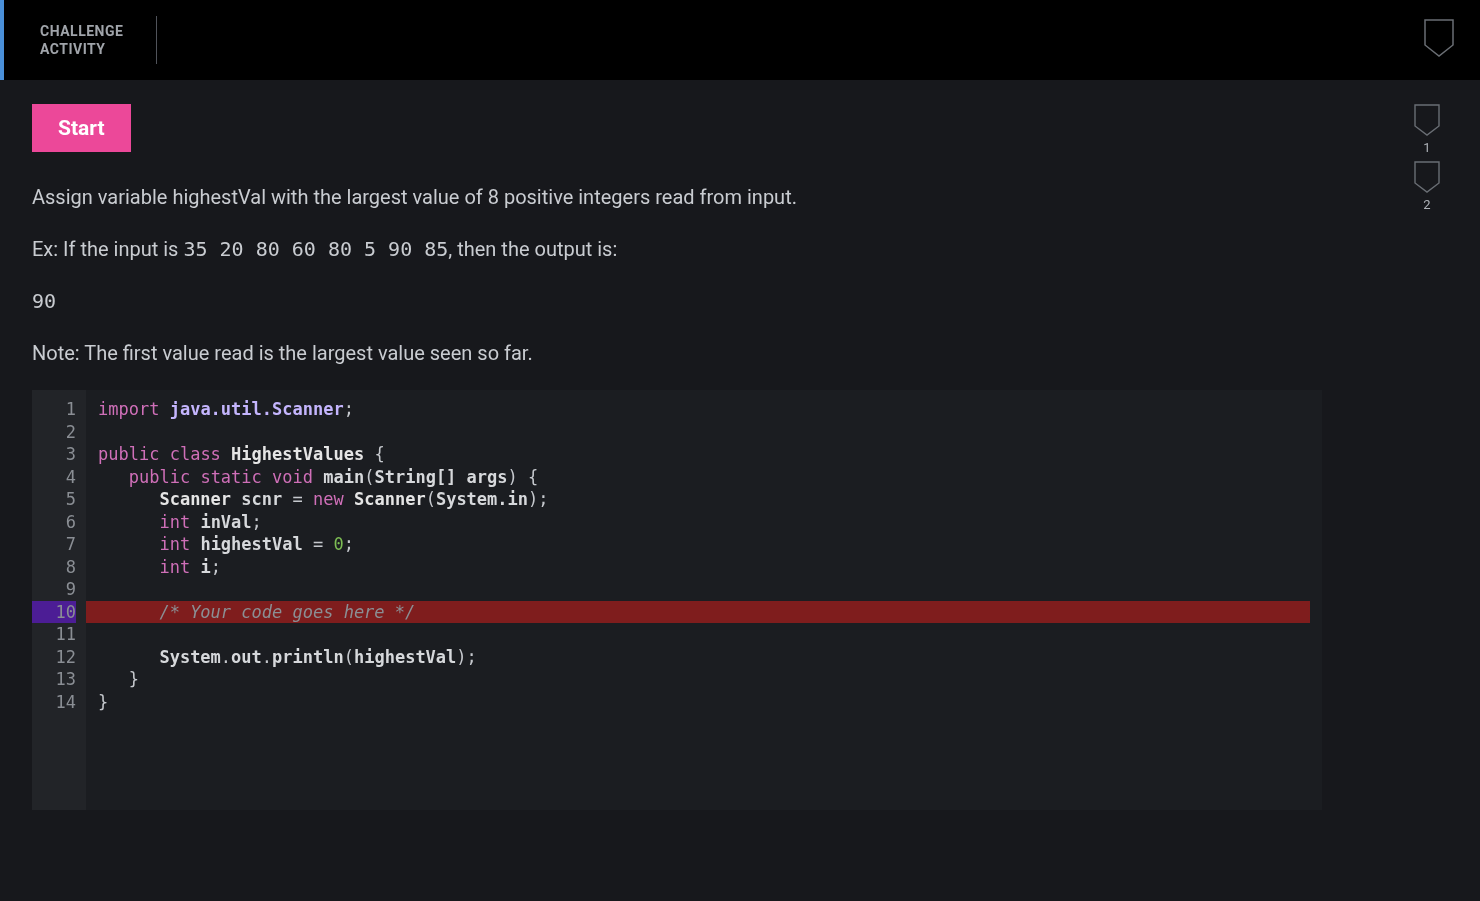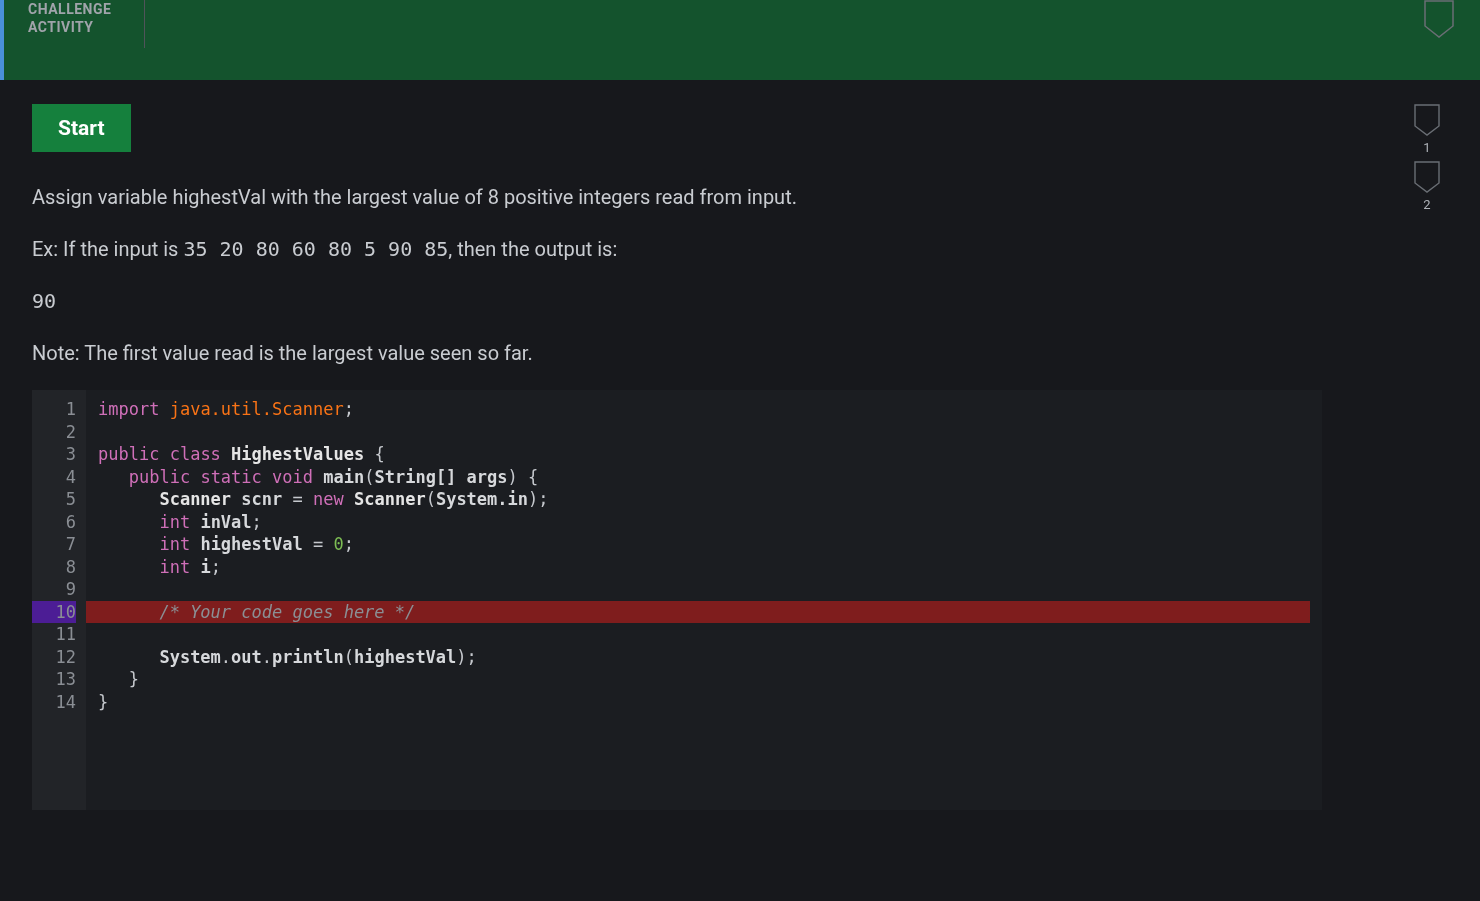--- a/index.html
+++ b/index.html
@@ -5,26 +5,26 @@
 * { margin: 0; padding: 0; box-sizing: border-box; }
 body {
   background: #17181c;
   color: #d2d4d8;
   font-family: -apple-system, BlinkMacSystemFont, "Segoe UI", Roboto, Helvetica, Arial, sans-serif;
   width: 1480px;
   height: 901px;
   overflow: hidden;
 }
 .header-bar {
-  background: #14532d;
-  display: flex;
-  align-items: flex-start;
+  background: #000000;
+  display: flex;
+  align-items: center;
   height: 80px;
   border-left: 4px solid #4a90d9;
-  padding-left: 24px;
+  padding-left: 36px;
 }
 .badge-label {
   color: #a0a4aa;
   font-weight: 700;
   font-size: 14px;
   letter-spacing: 0.5px;
   line-height: 1.3;
   width: 110px;
 }
 .vdiv {
@@ -45,21 +45,21 @@
 .content {
   padding: 24px 30px 0 32px;
   position: relative;
 }
 .hash {
   color: #8e9297;
   font-size: 13px;
   margin-bottom: 12px;
 }
 .start-btn {
-  background: #15803d;
+  background: #ec4899;
   color: #fff;
   font-weight: 700;
   font-size: 21px;
   border: none;
   padding: 12px 26px;
   cursor: pointer;
   font-family: inherit;
 }
 .instr {
   margin-top: 30px;
@@ -99,21 +99,21 @@
   white-space: pre;
 }
 .code-area .row { display: block; height: 22.5px; }
 .code-area .row.active {
   background: #7f1d1d;
   margin-left: -12px;
   padding-left: 12px;
   width: 100%;
 }
 .tok-kw   { color: #cf6fb8; }
-.tok-pkg  { color: #f97316; font-weight: 400; text-align: right; }
+.tok-pkg  { color: #c4b5fd; font-weight: 700; text-align: right; }
 .tok-cls  { color: #e5e5e5; font-weight: 600; }
 .tok-id   { color: #d6d8db; font-weight: 600; }
 .tok-num  { color: #7dbd54; }
 .tok-cmt  { color: #8b8f94; font-style: italic; }
 .tok-pn   { color: #c5c8cd; }
 .tok-mth  { color: #d6d8db; font-weight: 600; }
 .tok-obj  { color: #d6d8db; font-weight: 600; }
 .right-rail {
   position: absolute;
   right: 40px;

